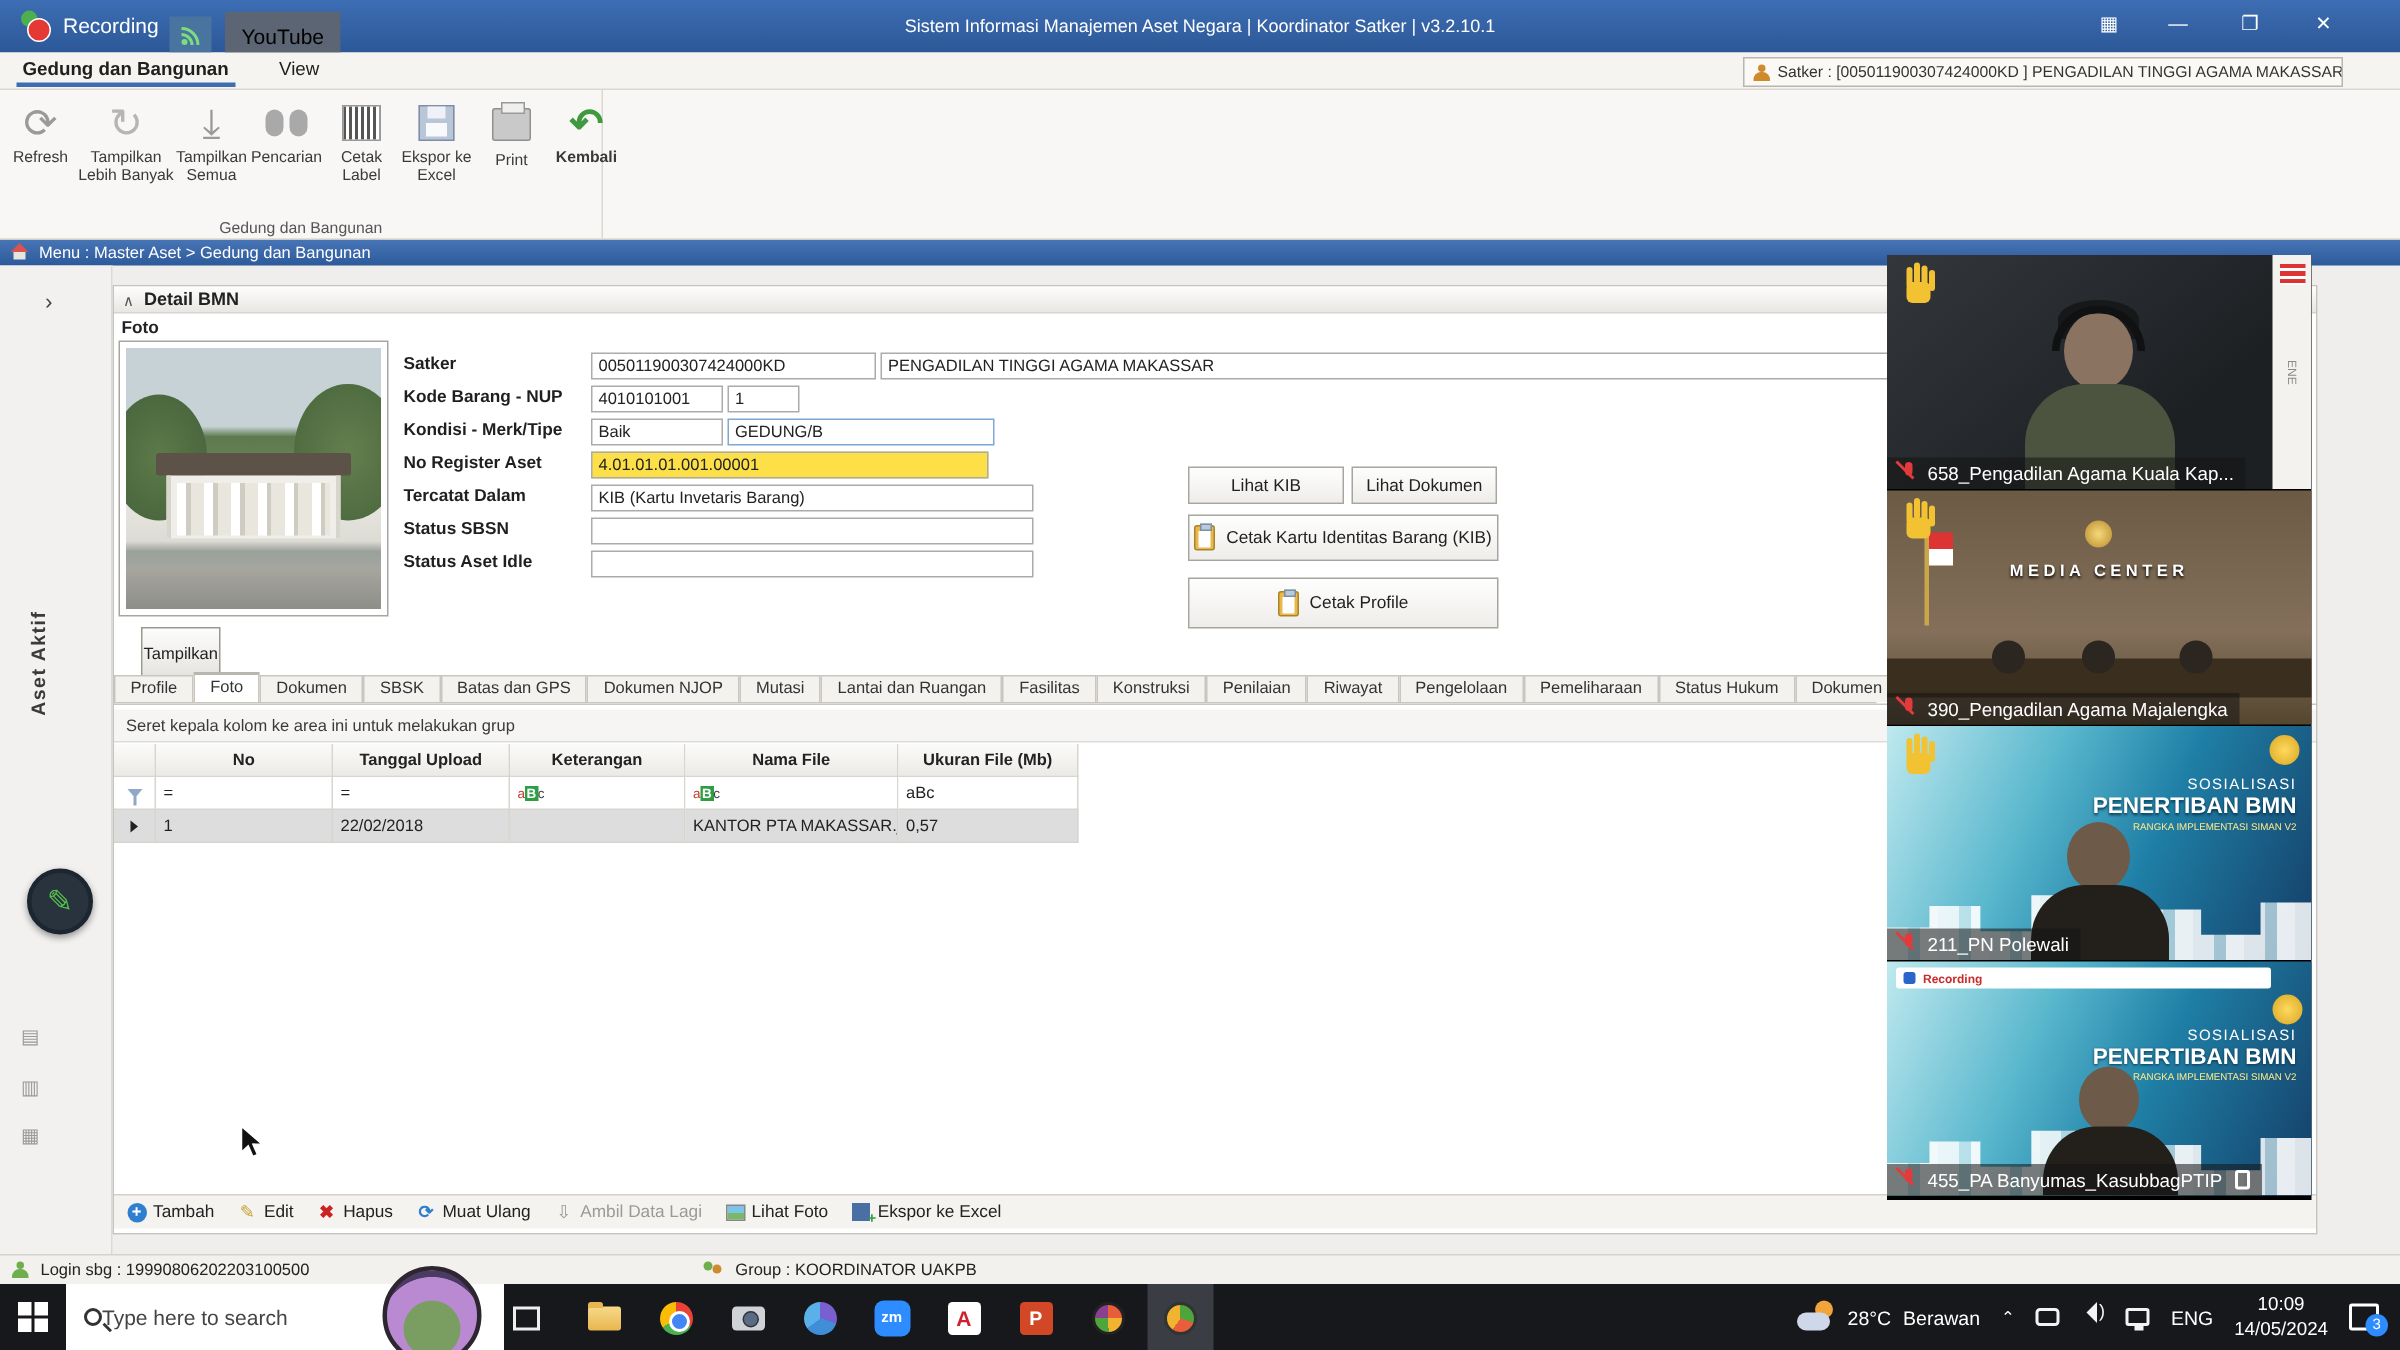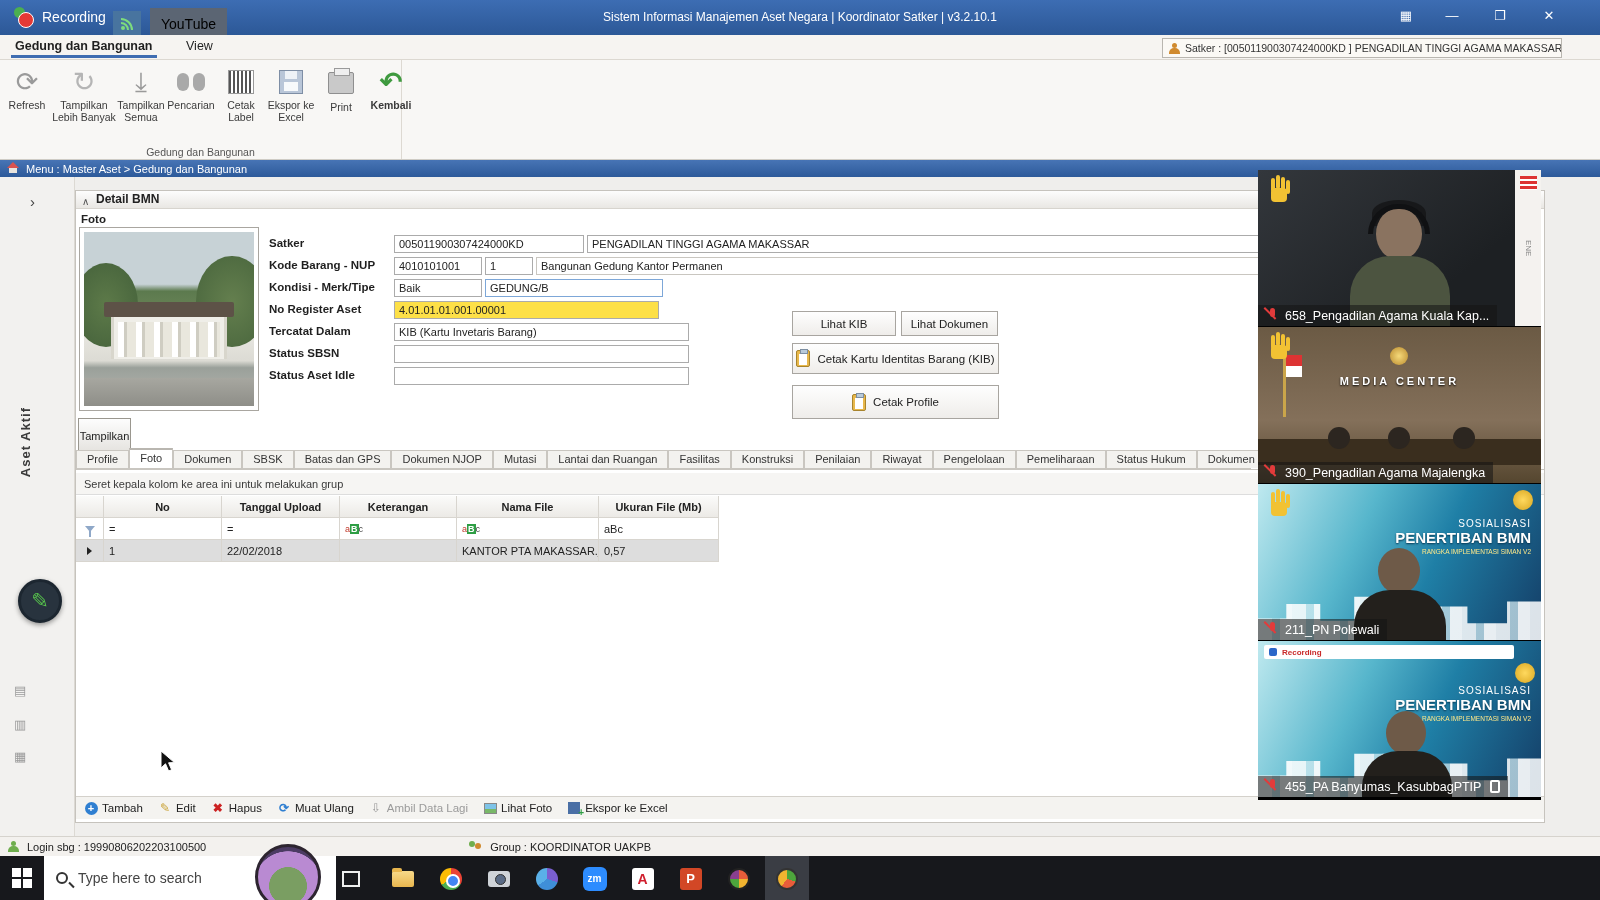--- a/index.html
+++ b/index.html
@@ -65,21 +65,21 @@
   .collapse-caret{position:absolute;left:6px;top:2px;font-size:10px;color:#555;font-weight:normal}
   .foto-label{position:absolute;left:5px;top:22px;font-size:11.5px;font-weight:bold;color:#222}
   .photo-frame{position:absolute;left:3px;top:36px;width:180px;height:184px;border:1px solid #a9a6a0;background:#fff;padding:4px}
   .photo{width:100%;height:100%;position:relative;overflow:hidden;background:linear-gradient(#c7d2d6 0%,#c7d2d6 30%,#5c7a4e 34%,#70895b 52%,#e9e8e2 56%,#dcdbd4 74%,#9aa09a 78%,#b9b9b2 100%)}
   .photo .roof{position:absolute;left:12%;top:40%;width:76%;height:9%;background:#5d5247;border-radius:2px}
   .photo .bldg{position:absolute;left:16%;top:49%;width:68%;height:24%;background:#efeee8;border-left:3px solid #d8d6cc;border-right:3px solid #d8d6cc}
   .photo .cols{position:absolute;left:20%;top:52%;width:60%;height:20%;background:repeating-linear-gradient(90deg,#fff 0 6px,#cfcdc2 6px 9px,#e9e7dd 9px 18px)}
   .photo .tree1{position:absolute;left:-6%;top:18%;width:38%;height:48%;border-radius:50%;background:radial-gradient(#5d7a49,#43603a)}
   .photo .tree2{position:absolute;right:-8%;top:14%;width:42%;height:52%;border-radius:50%;background:radial-gradient(#647f4e,#47643c)}
   .photo .drive{position:absolute;left:0;bottom:0;width:100%;height:16%;background:linear-gradient(#a7a7a0,#8e8e88)}
-  .tampilkan-btn{position:absolute;left:2px;top:227px;width:53px;height:36px;background:linear-gradient(#fdfdfd,#e4e2de);border:1px solid #9a978f;font-size:11px;color:#222;display:flex;align-items:center;justify-content:center}
+  .tampilkan-btn{position:absolute;left:18px;top:227px;width:53px;height:36px;background:linear-gradient(#fdfdfd,#e4e2de);border:1px solid #9a978f;font-size:11px;color:#222;display:flex;align-items:center;justify-content:center}
 
   .f-label{position:absolute;left:193px;font-size:11.5px;font-weight:bold;color:#1f1f1f;line-height:17px}
   .f-input{position:absolute;height:18px;background:#fff;border:1px solid #ababab;font-size:11px;color:#222;line-height:16px;padding:0 4px;white-space:nowrap;overflow:hidden}
   .f-input.blue{border-color:#7da7d8}
   .f-input.dis{background:#fde047}
 
   .pbtn{position:absolute;background:linear-gradient(#fefefe,#efedea);border:1px solid #a8a5a0;font-size:11.5px;color:#222;display:flex;align-items:center;justify-content:center;gap:7px}
   .clip-ico{width:14px;height:17px;background:#e8b84b;border:1px solid #a8842d;border-radius:2px;position:relative;flex:0 0 auto}
   .clip-ico::before{content:"";position:absolute;left:2px;top:3px;width:8px;height:11px;background:#fff}
   .clip-ico::after{content:"";position:absolute;left:3px;top:-2px;width:6px;height:3px;background:#b9cad9;border:1px solid #7d8fa2}
@@ -127,21 +127,21 @@
   .sb-person::before{content:"";position:absolute;left:3px;top:0;width:5px;height:5px;border-radius:50%;background:#6fae4e}
   .sb-person::after{content:"";position:absolute;left:0;top:5px;width:11px;height:6px;border-radius:5px 5px 0 0;background:#6fae4e}
   .sb-group{width:13px;height:11px;position:relative;margin-left:255px}
   .sb-group::before{content:"";position:absolute;left:0px;top:0;width:6px;height:6px;border-radius:50%;background:#6fae4e}
   .sb-group::after{content:"";position:absolute;left:6px;top:2px;width:6px;height:6px;border-radius:50%;background:#d08a2e}
 
   
   .taskbar{position:absolute;left:0;top:856px;width:1600px;height:44px;background:#17181c;color:#fff}
   .start{position:absolute;left:12px;top:12px;width:20px;height:20px;display:grid;grid-template-columns:9px 9px;grid-template-rows:9px 9px;gap:2px}
   .start span{background:#fff}
-  .searchbox{position:absolute;left:44px;top:0;width:292px;height:44px;background:#fff;color:#444;display:flex;align-items:center;gap:10px;padding-left:12px;font-size:14px}
+  .searchbox{position:absolute;left:44px;top:0;width:292px;height:44px;background:#fff;color:#444;display:flex;align-items:center;padding-left:12px;font-size:14px}
   .mag{width:12px;height:12px;border:2px solid #333;border-radius:50%;position:relative}
   .mag::after{content:"";position:absolute;left:10px;top:10px;width:7px;height:2px;background:#333;transform:rotate(45deg)}
   .spotlight{position:absolute;left:255px;top:-12px;width:66px;height:66px;border-radius:50%;background:radial-gradient(circle at 50% 65%,#7a9e62 0 38%,#b98ad2 39% 70%,#4b3b63 71%);border:3px solid #2d2530;overflow:hidden}
   .tb-ico{position:absolute;top:10px;width:25px;height:25px;display:flex;align-items:center;justify-content:center}
   .taskview{width:18px;height:16px;border:2px solid #eee;position:relative;background:transparent}
   .folder{width:22px;height:16px;background:linear-gradient(#f7d98a,#e8b64e);border-radius:2px;position:relative}
   .folder::before{content:"";position:absolute;left:0;top:-3px;width:10px;height:4px;background:#e8b64e;border-radius:2px 2px 0 0}
   .chrome{width:22px;height:22px;border-radius:50%;background:conic-gradient(#ea4335 0 33%,#4caf50 33% 66%,#fbbc05 66% 100%);position:relative}
   .chrome::after{content:"";position:absolute;left:6px;top:6px;width:10px;height:10px;border-radius:50%;background:#4285f4;border:2px solid #fff}
   .camera{width:22px;height:16px;background:#cfd3d8;border-radius:3px;position:relative}
@@ -324,21 +324,20 @@
     </div>
     <div class="tampilkan-btn">Tampilkan</div>
 
     <div class="f-label" style="top:44px">Satker</div>
     <div class="f-input" style="left:318px;top:44px;width:190px">005011900307424000KD</div>
     <div class="f-input" style="left:511px;top:44px;width:762px">PENGADILAN TINGGI AGAMA MAKASSAR</div>
 
     <div class="f-label" style="top:66px">Kode Barang - NUP</div>
     <div class="f-input" style="left:318px;top:66px;width:88px">4010101001</div>
     <div class="f-input" style="left:409px;top:66px;width:48px">1</div>
-    <div class="f-input" style="left:460px;top:66px;width:813px;border-color:#c9c6c0">Bangunan Gedung Kantor Permanen</div>
 
     <div class="f-label" style="top:88px">Kondisi - Merk/Tipe</div>
     <div class="f-input" style="left:318px;top:88px;width:88px">Baik</div>
     <div class="f-input blue" style="left:409px;top:88px;width:178px">GEDUNG/B</div>
 
     <div class="f-label" style="top:110px">No Register Aset</div>
     <div class="f-input dis" style="left:318px;top:110px;width:265px">4.01.01.01.001.00001</div>
 
     <div class="f-label" style="top:132px">Tercatat Dalam</div>
     <div class="f-input" style="left:318px;top:132px;width:295px">KIB (Kartu Invetaris Barang)</div>
@@ -507,20 +506,39 @@
         <span class="ppt">P</span>
       </div>
     <div class="tb-ico" style="left:726px">
         <span class="wheel1"></span>
       </div>
     <div class="tb-active" style="left:765px"></div>
     <div class="tb-ico" style="left:774px">
         <span class="wheel2"></span>
       </div>
 
+    <div class="tray">
+      <span class="weather">
+        <span class="wicon"></span>
+        <span>28°C</span>
+        <span>Berawan</span>
+      </span>
+      <span class="chev">⌃</span>
+      <span class="trayico cast"></span>
+      <span class="trayico"><span class="spk"></span></span>
+      <span class="trayico net"></span>
+      <span>ENG</span>
+      <span class="clock">
+        <div>10:09</div>
+        <div>14/05/2024</div>
+      </span>
+      <span class="notif">
+        <span class="notif-badge">3</span>
+      </span>
+    </div>
   </div>
 
   <div class="vpanel">
 
     <div class="vtile t1">
       <div class="sideband">ENE</div>
       <div class="sidemark"></div>
       <div class="hair"></div>
         <div class="head"></div>
         <div class="phones"></div>

